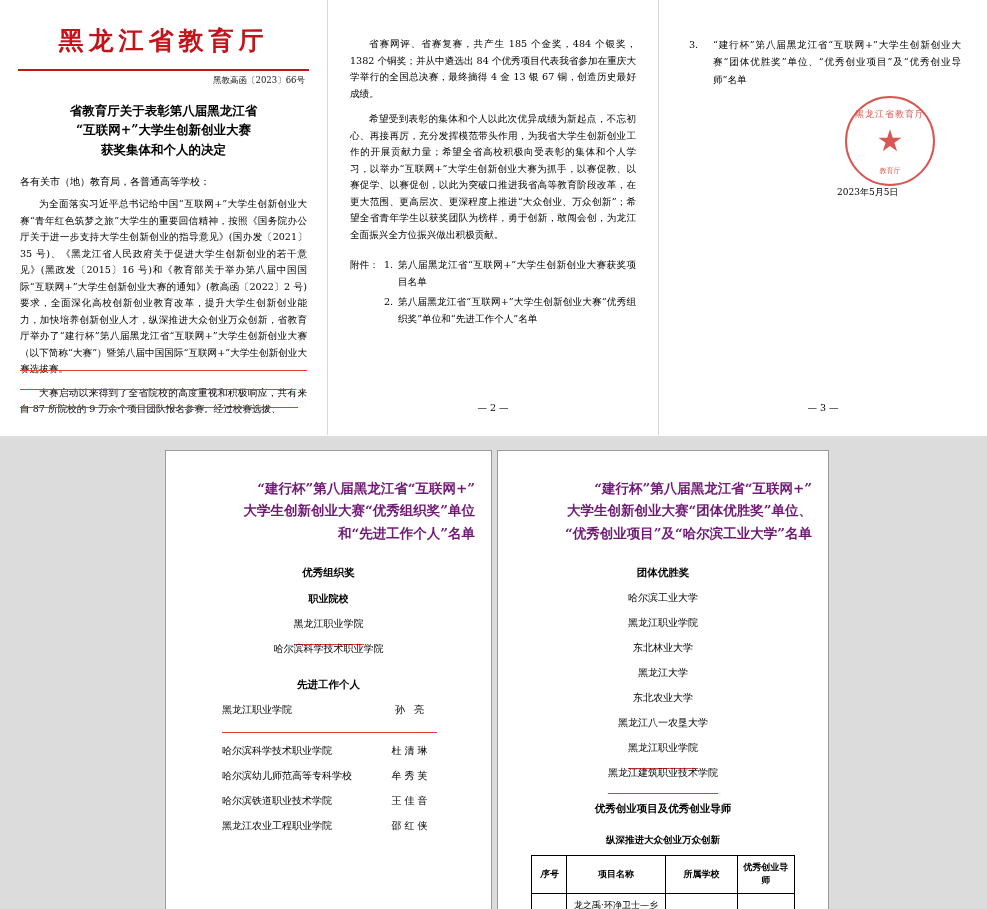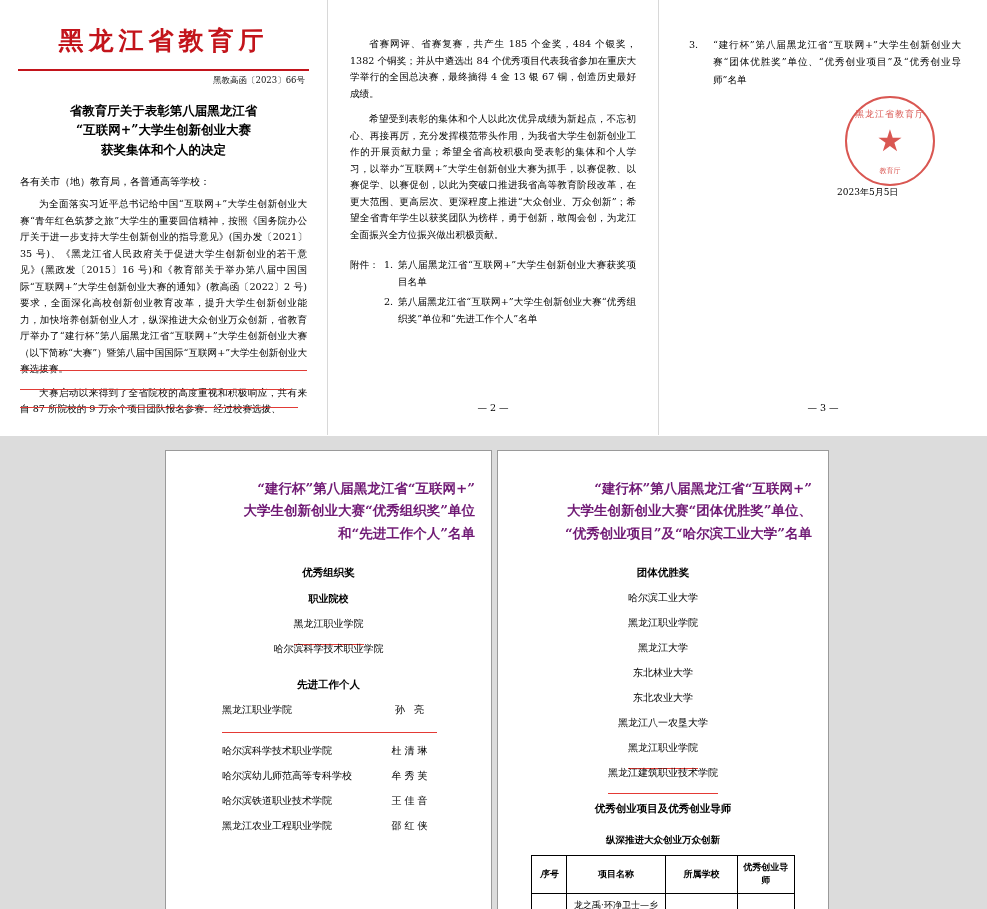--- a/index.html
+++ b/index.html
@@ -347,22 +347,22 @@
   <div class="list-title">
     <div>“建行杯”第八届黑龙江省“互联网+”</div>
     <div>大学生创新创业大赛“团体优胜奖”单位、</div>
     <div>“优秀创业项目”及“哈尔滨工业大学”名单</div>
   </div>
 
   <div class="sec-head">团体优胜奖</div>
 
   <div class="center-row"><span>哈尔滨工业大学</span></div>
   <div class="center-row"><span>黑龙江职业学院</span></div>
+  <div class="center-row"><span>东北林业大学</span></div>
   <div class="center-row"><span>黑龙江大学</span></div>
-  <div class="center-row"><span>东北林业大学</span></div>
   <div class="center-row"><span>东北农业大学</span></div>
   <div class="center-row"><span>黑龙江八一农垦大学</span></div>
   <div class="center-row"><span class="ul-red">黑龙江职业学院</span></div>
   <div class="center-row"><span class="ul-red">黑龙江建筑职业技术学院</span></div>
 
   <div class="sec-head">优秀创业项目及优秀创业导师</div>
   <div class="tbl-caption">纵深推进大众创业万众创新</div>
 
   <table class="prj">
     <thead>

